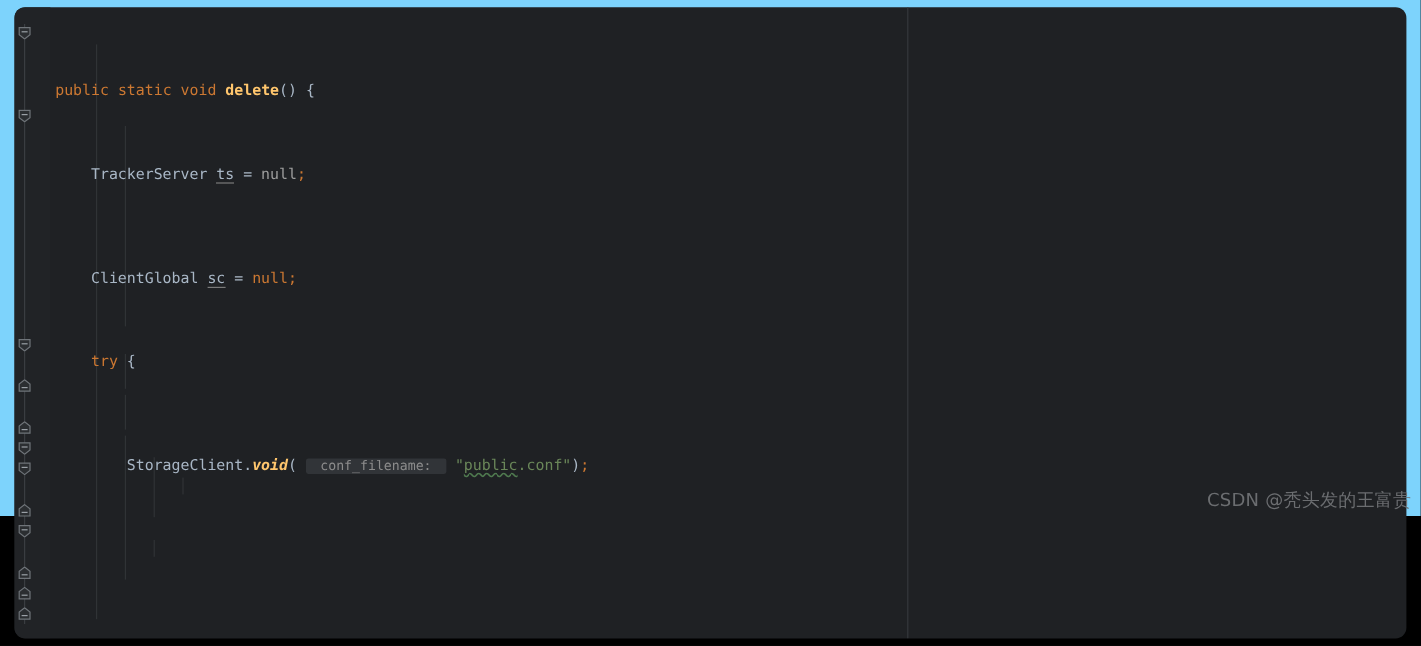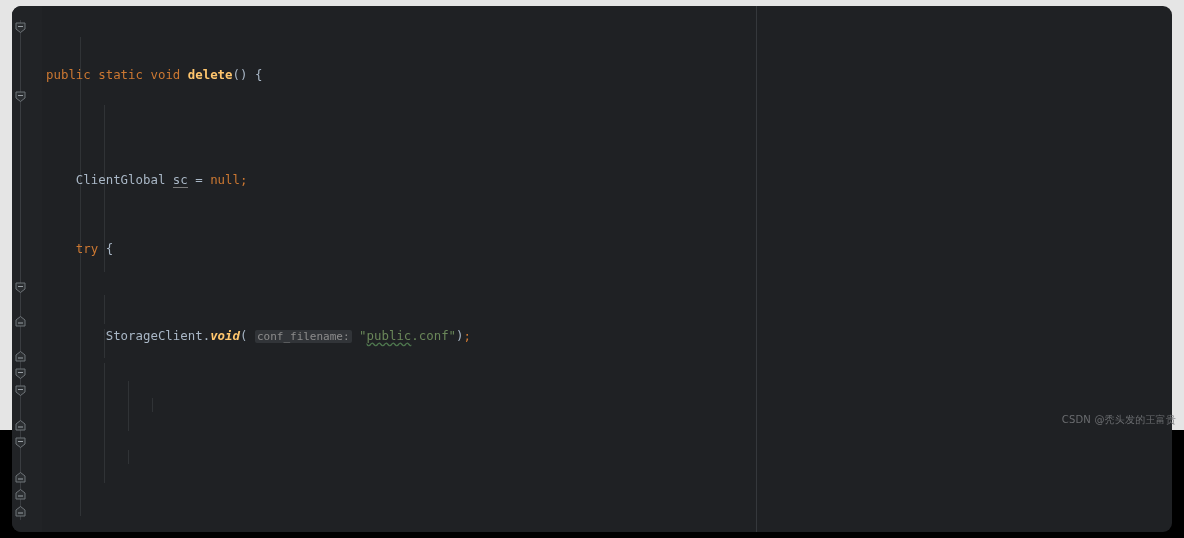--- a/index.html
+++ b/index.html
@@ -6,21 +6,21 @@
   html, body {
     margin: 0; padding: 0;
     width: 1184px; height: 538px;
     background: #000000;
     overflow: hidden;
     font-family: "DejaVu Sans Mono", monospace;
   }
   #root {
     position: relative;
     width: 1184px; height: 430px;
-    background: #e5e5e5;
+    background: #7dd3fc;
     text-decoration: underline;
   }
   
   .editor-panel {
     position: absolute;
     left: 12px; top: 6px;
     width: 1160px; height: 526px;
     background: #1f2124;
     border-radius: 9px;
     overflow: hidden;
@@ -73,30 +73,30 @@
   .ln { display: block; height: 17.4px; position: relative; padding-left: 4px; }
 
   
   .kw       { color: #cc7832; }
   .plain    { color: #a9b7c6; }
   .mname    { color: #ffc66d; font-weight: bold; }
   .mname-i  { color: #ffc66d; font-style: italic; font-weight: bold; }
   .str      { color: #6a8759; }
   .cmt      { color: #808080; }
   .local    { color: #a9b7c6; border-bottom: 1px solid #7a7a7a; }
-  .hint     { color: #8c8c8c; background: #313438; border-radius: 2px; padding: 0 2px; font-size: 11px; }
+  .hint     { color: #8c8c8c; background: #313438; border-radius: 2px; padding: 0 12px; font-size: 11px; }
   .squig    { text-decoration: underline wavy #4f7a4f; text-decoration-skip-ink: none; }
   .semi     { color: #cc7832; }
 
   
   .watermark {
     position: absolute;
     right: 8px; bottom: 3px;
     font-family: "DejaVu Sans", sans-serif;
-    font-size: 10px;
+    font-size: 15px;
     color: #6b6d70;
     letter-spacing: 0.2px;
   }
 </style>
 </head>
 <body>
 
 <div id="root">
 
   <div class="editor-panel">
@@ -187,20 +187,21 @@
     <div class="indent-guide" style="left:92px;  top:323px; height:29px;"></div>
     <div class="indent-guide" style="left:92px;  top:357px; height:120px;"></div>
     <div class="indent-guide" style="left:116px; top:375px; height:50px;"></div>
     <div class="indent-guide" style="left:116px; top:444px; height:14px;"></div>
     <div class="indent-guide" style="left:140px; top:392px; height:14px;"></div>
 
     <div class="code">
 
       <span class="ln"><span class="kw">public</span> <span class="kw">static</span> <span class="kw">void</span> <span class="mname">delete</span><span class="plain">() {</span></span>
 
+      <span class="ln"><span class="plain">    TrackerServer </span><span class="local">ts</span><span class="plain"> = </span><span class="kw" style="color:#9e9e9e;">null</span><span class="semi">;</span></span>
 
 
       <span class="ln"><span class="plain">    ClientGlobal </span><span class="local">sc</span><span class="plain"> = </span><span class="kw">null</span><span class="semi">;</span></span>
 
       <span class="ln"><span class="plain">    </span><span class="kw">try</span><span class="plain"> {</span></span>
 
 
       <span class="ln"><span class="plain">        StorageClient.</span><span class="mname-i">void</span><span class="plain">( </span><span class="hint">conf_filename:</span><span class="plain"> </span><span class="str">"</span><span class="str squig">public</span><span class="str">.conf"</span><span class="plain">)</span><span class="semi">;</span></span>
 
       

